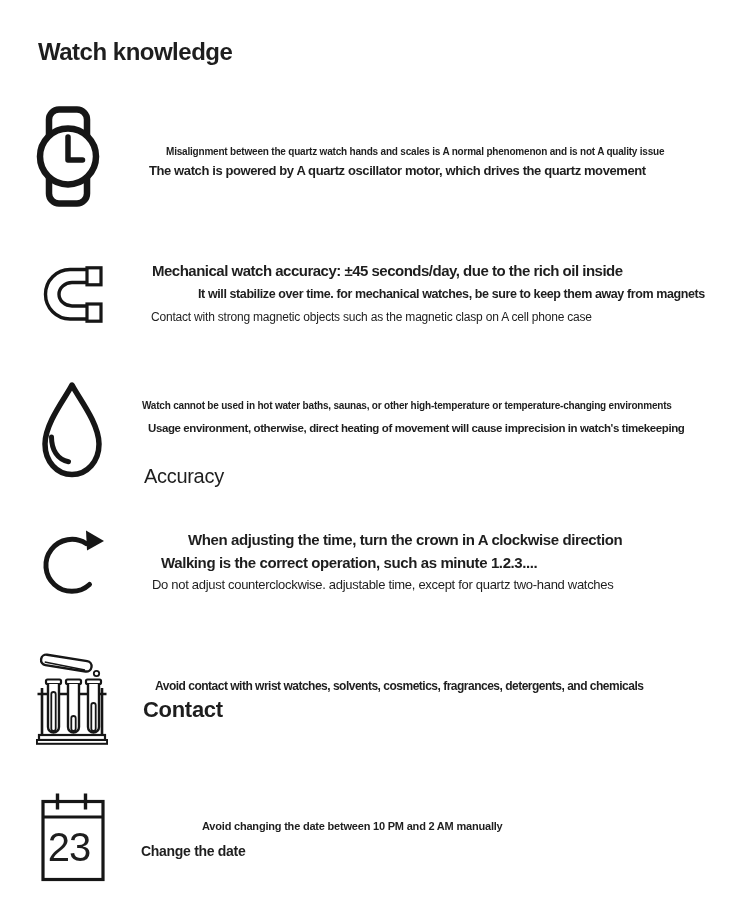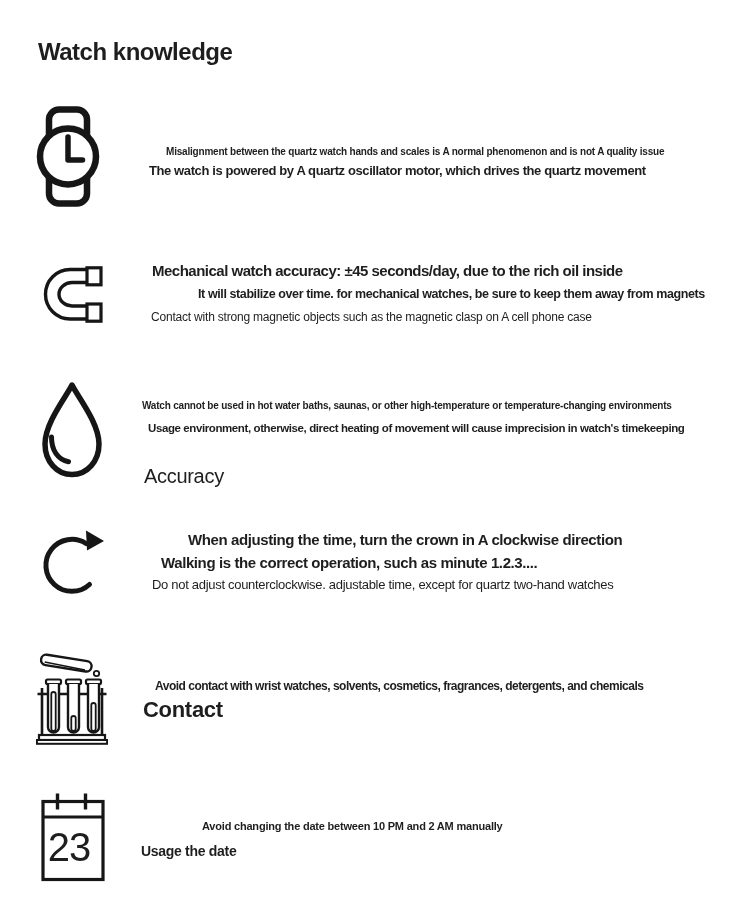--- a/index.html
+++ b/index.html
@@ -121,14 +121,14 @@
 </div>
 
 <div>
   <svg class="icon i6" viewBox="0 0 66 93" aria-hidden="true">
     <rect x="3" y="11.5" width="60" height="78" fill="#fff" stroke="#161616" stroke-width="3.2"></rect>
     <path d="M3 27 H63" stroke="#161616" stroke-width="3" fill="none"></path>
     <path d="M17.5 3.5 V19.5 M45.5 3.5 V19.5" stroke="#161616" stroke-width="3.4" fill="none"></path>
     <text class="cal-num" x="29" y="71" font-size="40" text-anchor="middle" letter-spacing="-1">23</text>
   </svg>
   <div class="ln s6-l1">Avoid changing the date between 10 PM and 2 AM manually</div>
-  <div class="ln s6-l2">Usage the date</div>
+  <div class="ln s6-l2">Change the date</div>
 </div>
 
 </body></html>

